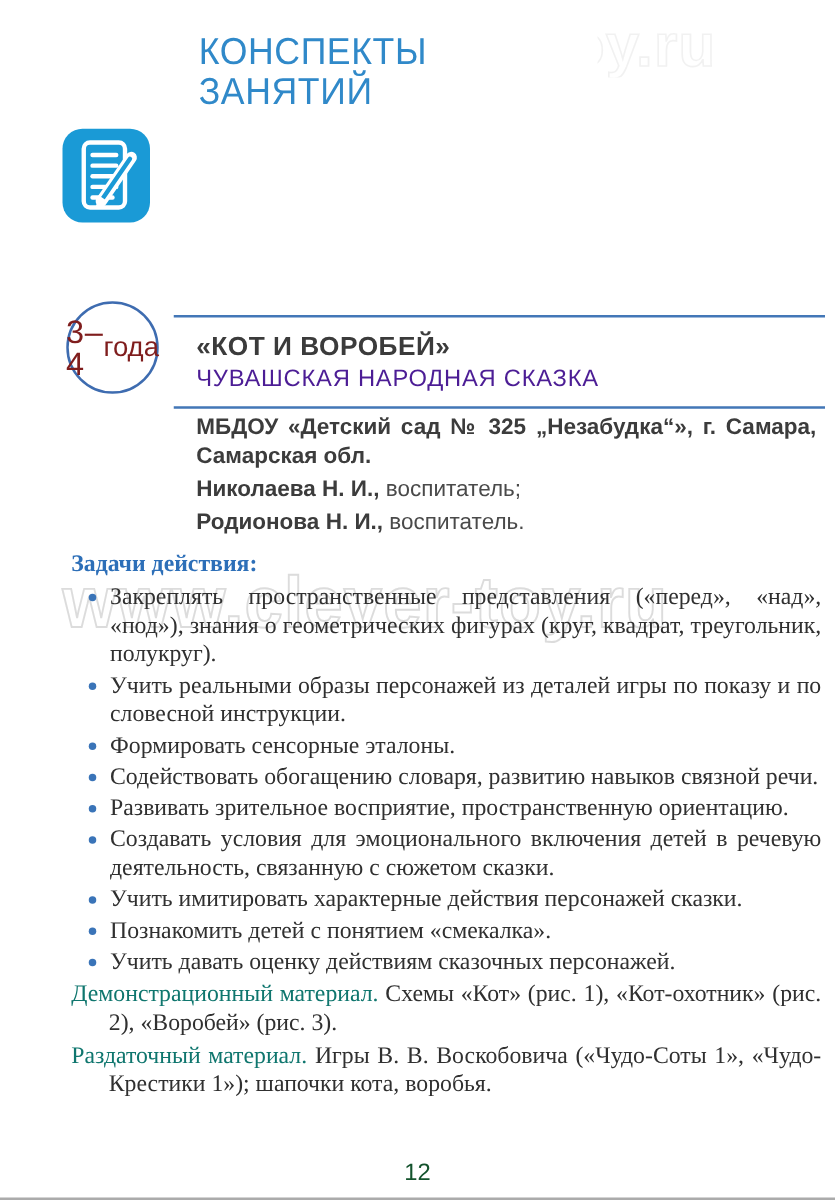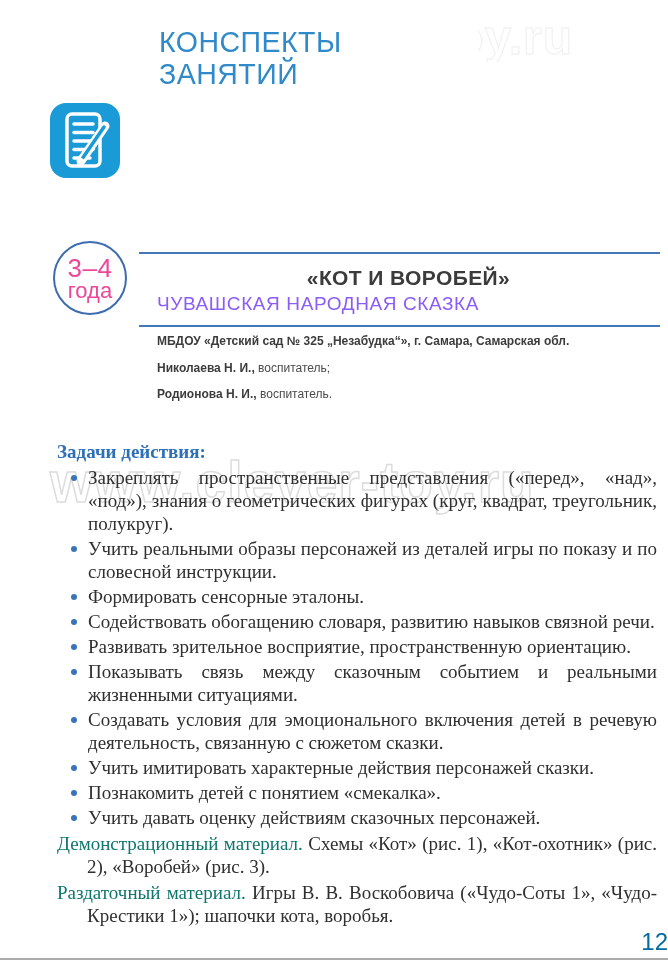--- a/index.html
+++ b/index.html
@@ -83,23 +83,23 @@
 
   
   .age-badge {
     position: absolute;
     left: 53px;
     top: 241px;
     width: 70px;
     height: 70px;
     border: 2px solid #3e6cb0;
     border-radius: 50%;
-    color: #ec4899;
+    color: #7f1d1d;
     display: flex;
-    flex-direction: column;
+    flex-direction: row;
     align-items: center;
     justify-content: center;
     z-index: 2;
   }
   .age-badge .range { font-size: 26px; line-height: 26px; letter-spacing: 0.5px; }
   .age-badge .unit  { font-size: 22px; line-height: 20px; }
 
   
   .lesson-head {
     position: absolute;
@@ -111,37 +111,36 @@
     padding: 11px 0 10px 18px;
     box-sizing: border-box;
     z-index: 2;
   }
   .lesson-title {
     font-size: 21px;
     font-weight: bold;
     color: #3b3b3b;
     letter-spacing: 0.4px;
     line-height: 25px;
-    text-align: center;
   }
   .lesson-subtitle {
     font-size: 19px;
-    color: #8b5cf6;
+    color: #4c1d95;
     letter-spacing: 0.6px;
     line-height: 23px;
     margin-top: 2px;
   }
 
   
   .institution {
     position: absolute;
     left: 157px;
     top: 330px;
     width: 496px;
-    font-size: 12px;
+    font-size: 18px;
     line-height: 23px;
     color: #3c3c3c;
     z-index: 2;
   }
   .institution .org { font-weight: bold; text-align: justify; margin: 0 0 4px 0; }
   .institution .author { margin: 0 0 3px 0; }
   .institution .author b { font-weight: bold; }
   .institution .author span { color: #4a4a4a; }
 
   
@@ -189,23 +188,23 @@
     text-align: justify;
   }
   .material .label { font-weight: normal; color: #0f766e; }
 
   
   .page-number {
     position: absolute;
     left: 0;
     right: 0;
     top: 928px;
-    text-align: right;
-    font-size: 24px;
-    color: #0369a1;
+    text-align: center;
+    font-size: 19px;
+    color: #14532d;
     z-index: 2;
   }
   .scan-edge {
     position: absolute;
     left: 0;
     right: 0;
     bottom: 0;
     height: 2px;
     background: #8f8f8f;
     opacity: 0.75;
@@ -265,21 +264,20 @@
   </div>
 
   <div class="content">
     <p class="tasks-heading">Задачи действия:</p>
     <ul class="tasks">
       <li>Закреплять пространственные представления («перед», «над», «под»), знания о геометрических фигурах (круг, квадрат, треугольник, полукруг).</li>
       <li>Учить реальными образы персонажей из деталей игры по показу и по словесной инструкции.</li>
       <li>Формировать сенсорные эталоны.</li>
       <li>Содействовать обогащению словаря, развитию навыков связной речи.</li>
       <li>Развивать зрительное восприятие, пространственную ориентацию.</li>
-      <li>Показывать связь между сказочным событием и реальными жизненными ситуациями.</li>
       <li>Создавать условия для эмоционального включения детей в речевую деятельность, связанную с сюжетом сказки.</li>
       <li>Учить имитировать характерные действия персонажей сказки.</li>
       <li>Познакомить детей с понятием «смекалка».</li>
       <li>Учить давать оценку действиям сказочных персонажей.</li>
     </ul>
     <p class="material">
       <span class="label">Демонстрационный материал.</span>
       <span>Схемы «Кот» (рис. 1), «Кот-охотник» (рис. 2), «Воробей» (рис. 3).</span>
     </p>
     <p class="material">

